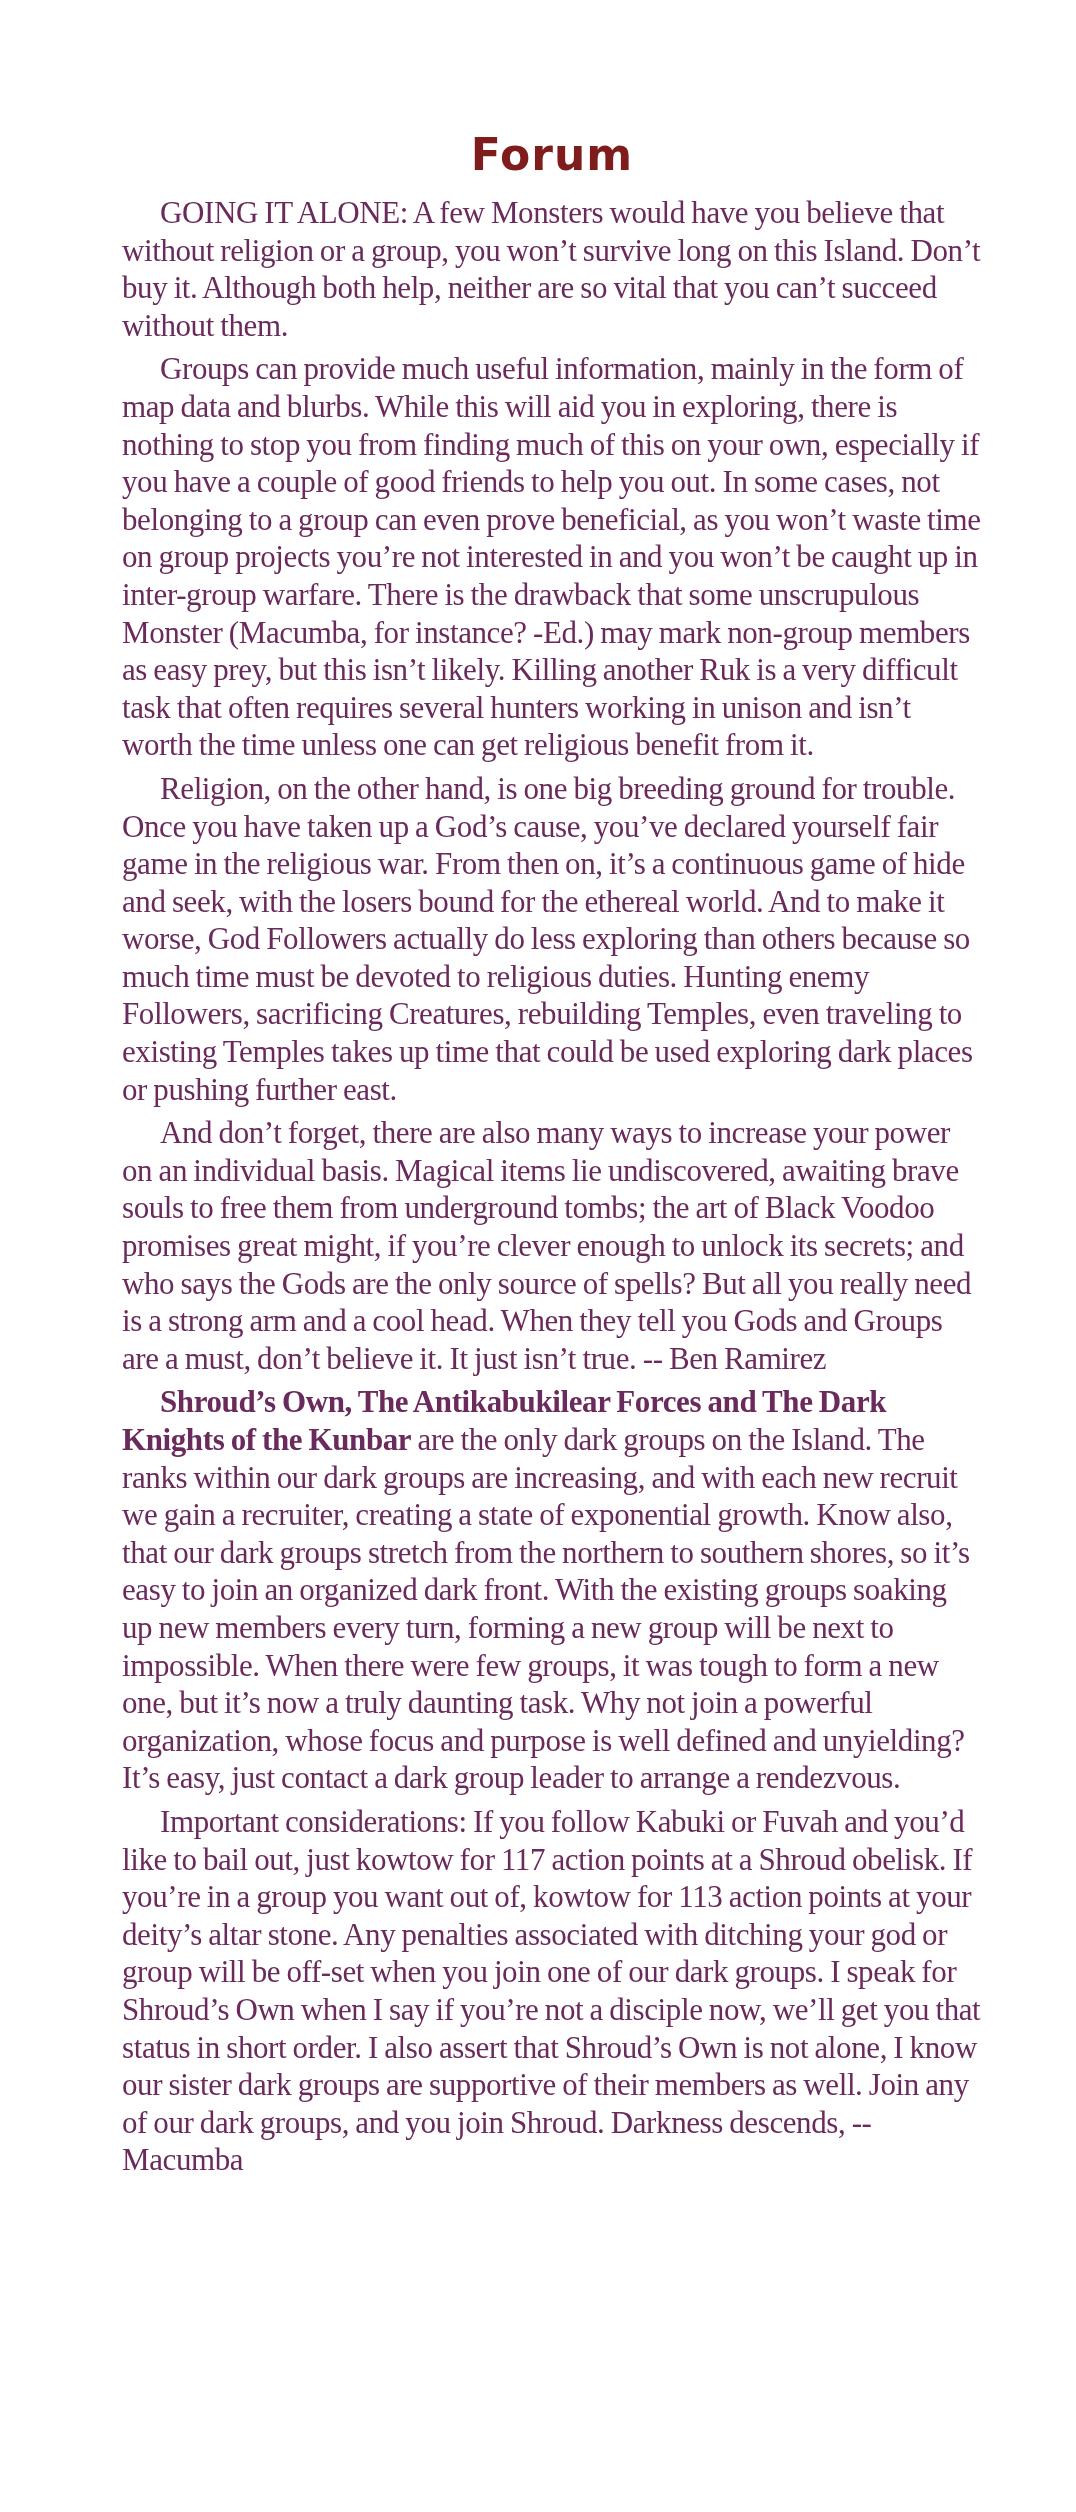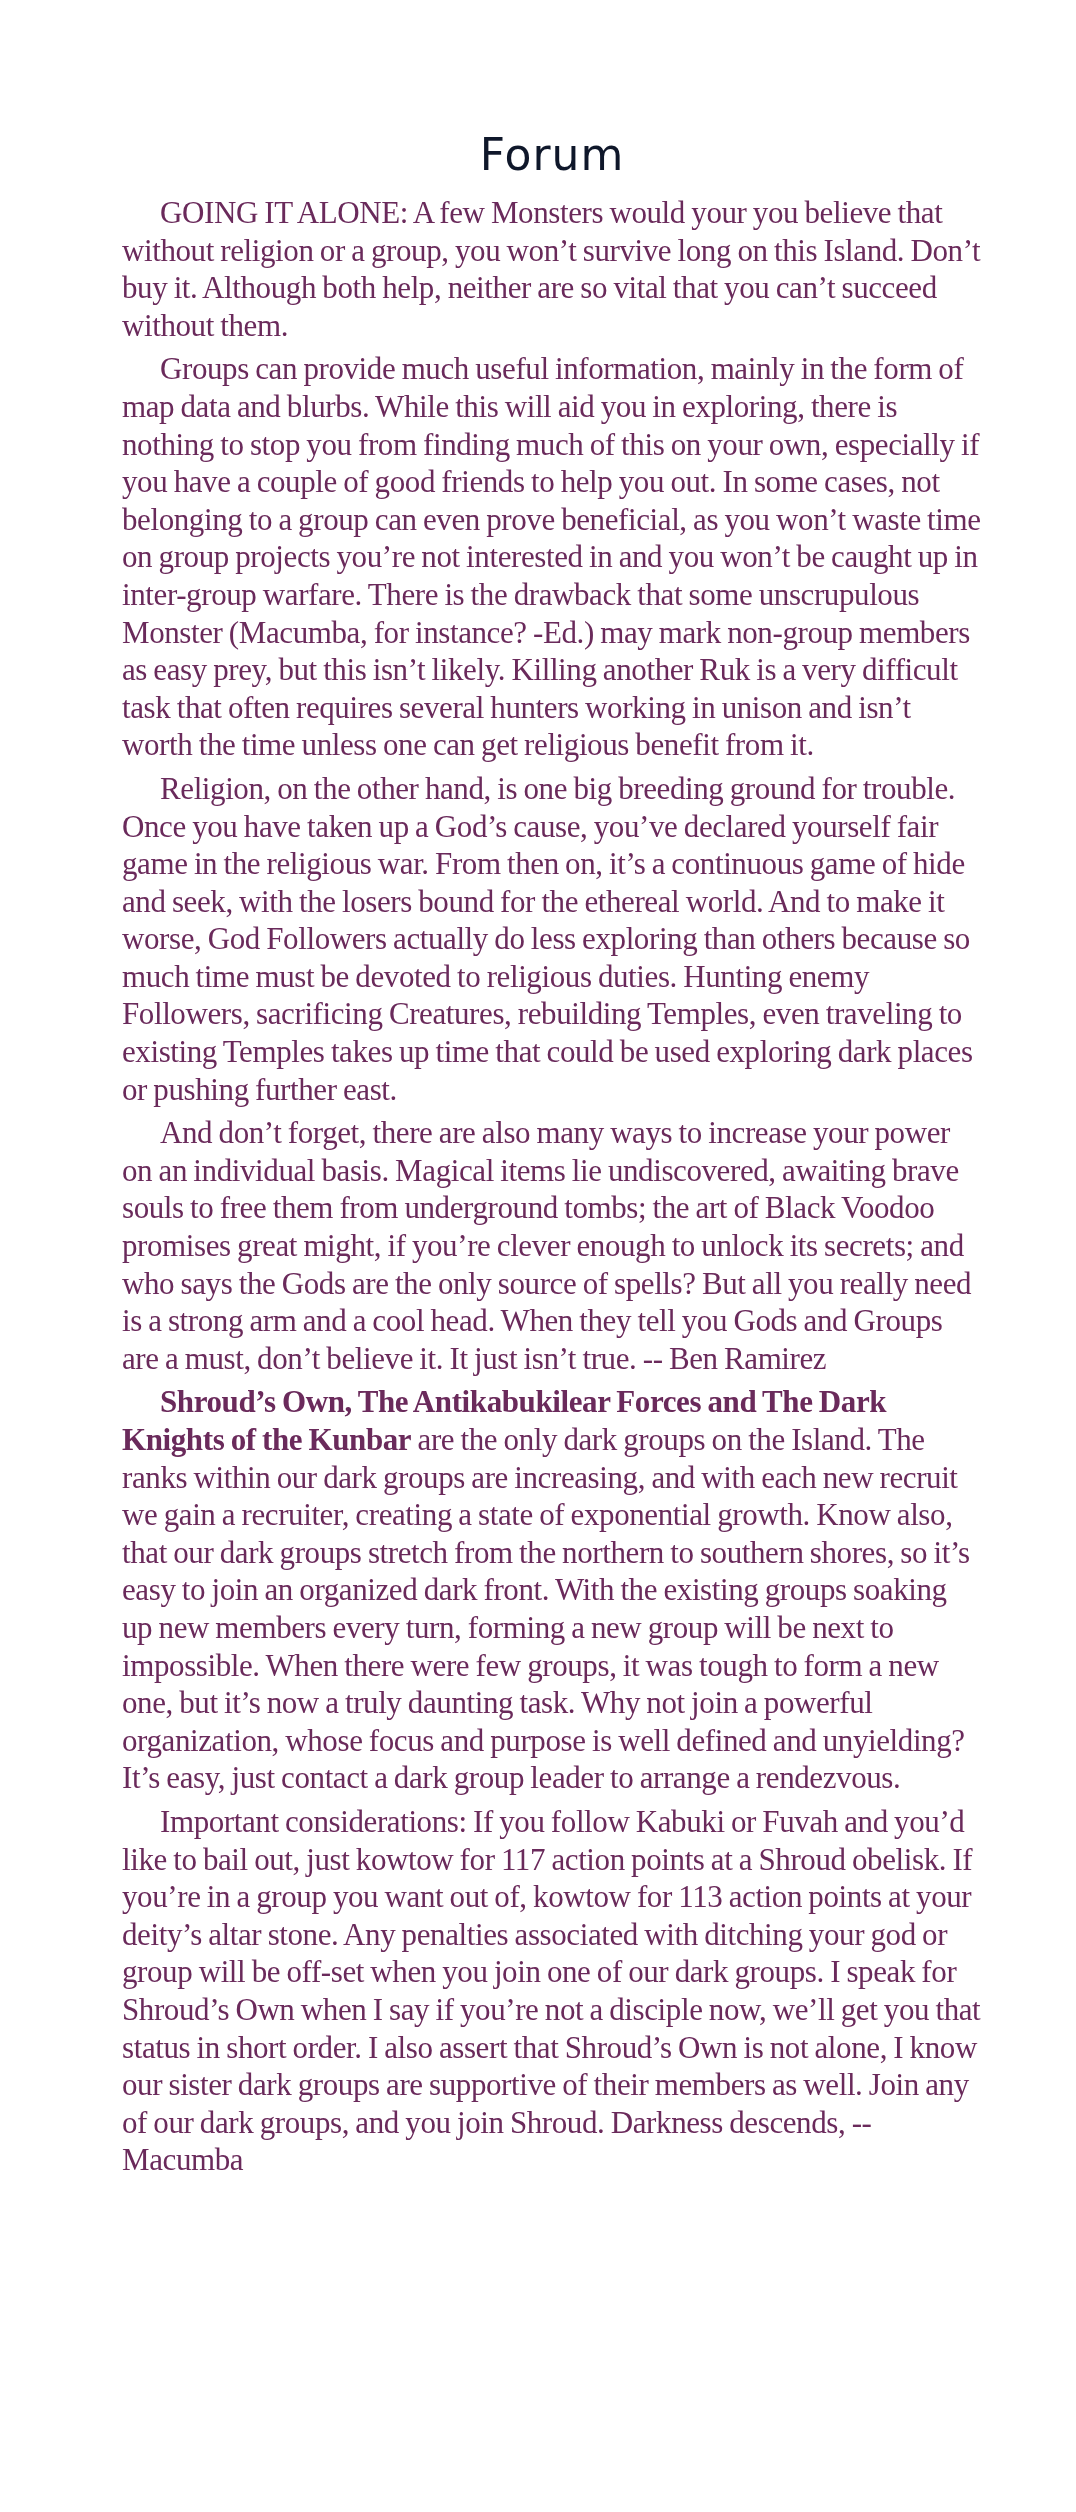--- a/index.html
+++ b/index.html
@@ -17,25 +17,25 @@
     position: absolute;
     left: 122px;
     top: 120px;
     width: 860px;
     color: #6a2a5b;
   }
   .title {
     text-align: center;
     font-family: "DejaVu Sans", sans-serif;
     font-size: 44px;
-    font-weight: normal;
+    font-weight: bold;
     letter-spacing: 1px;
     margin: 0 0 4px 0;
     line-height: 70px;
-    color: #0f172a;
+    color: #7f1d1d;
   }
   .para {
     font-family: "Liberation Serif", serif;
     font-size: 31px;
     line-height: 37.6px;
     margin: 0 0 6px 0;
     text-indent: 38px;
     letter-spacing: -0.4px;
     word-spacing: -1px;
   }
@@ -44,21 +44,21 @@
     margin-top: 8px;
   }
 </style>
 </head>
 <body>
 
 <div class="page">
   <h1 class="title">Forum</h1>
 
   <p class="para">
-    <span>GOING IT ALONE: A few Monsters would your you believe that without religion or a group, you won’t survive long on this Island. Don’t buy it. Although both help, neither are so vital that you can’t succeed without them.</span>
+    <span>GOING IT ALONE: A few Monsters would have you believe that without religion or a group, you won’t survive long on this Island. Don’t buy it. Although both help, neither are so vital that you can’t succeed without them.</span>
   </p>
 
   <p class="para">
     <span>Groups can provide much useful information, mainly in the form of map data and blurbs. While this will aid you in exploring, there is nothing to stop you from finding much of this on your own, especially if you have a couple of good friends to help you out. In some cases, not belonging to a group can even prove beneficial, as you won’t waste time on group projects you’re not interested in and you won’t be caught up in inter-group warfare. There is the drawback that some unscrupulous Monster (Macumba, for instance? -Ed.) may mark non-group members as easy prey, but this isn’t likely. Killing another Ruk is a very difficult task that often requires several hunters working in unison and isn’t worth the time unless one can get religious benefit from it.</span>
   </p>
 
   <p class="para">
     <span>Religion, on the other hand, is one big breeding ground for trouble. Once you have taken up a God’s cause, you’ve declared yourself fair game in the religious war. From then on, it’s a continuous game of hide and seek, with the losers bound for the ethereal world. And to make it worse, God Followers actually do less exploring than others because so much time must be devoted to religious duties. Hunting enemy Followers, sacrificing Creatures, rebuilding Temples, even traveling to existing Temples takes up time that could be used exploring dark places or pushing further east.</span>
   </p>
 

